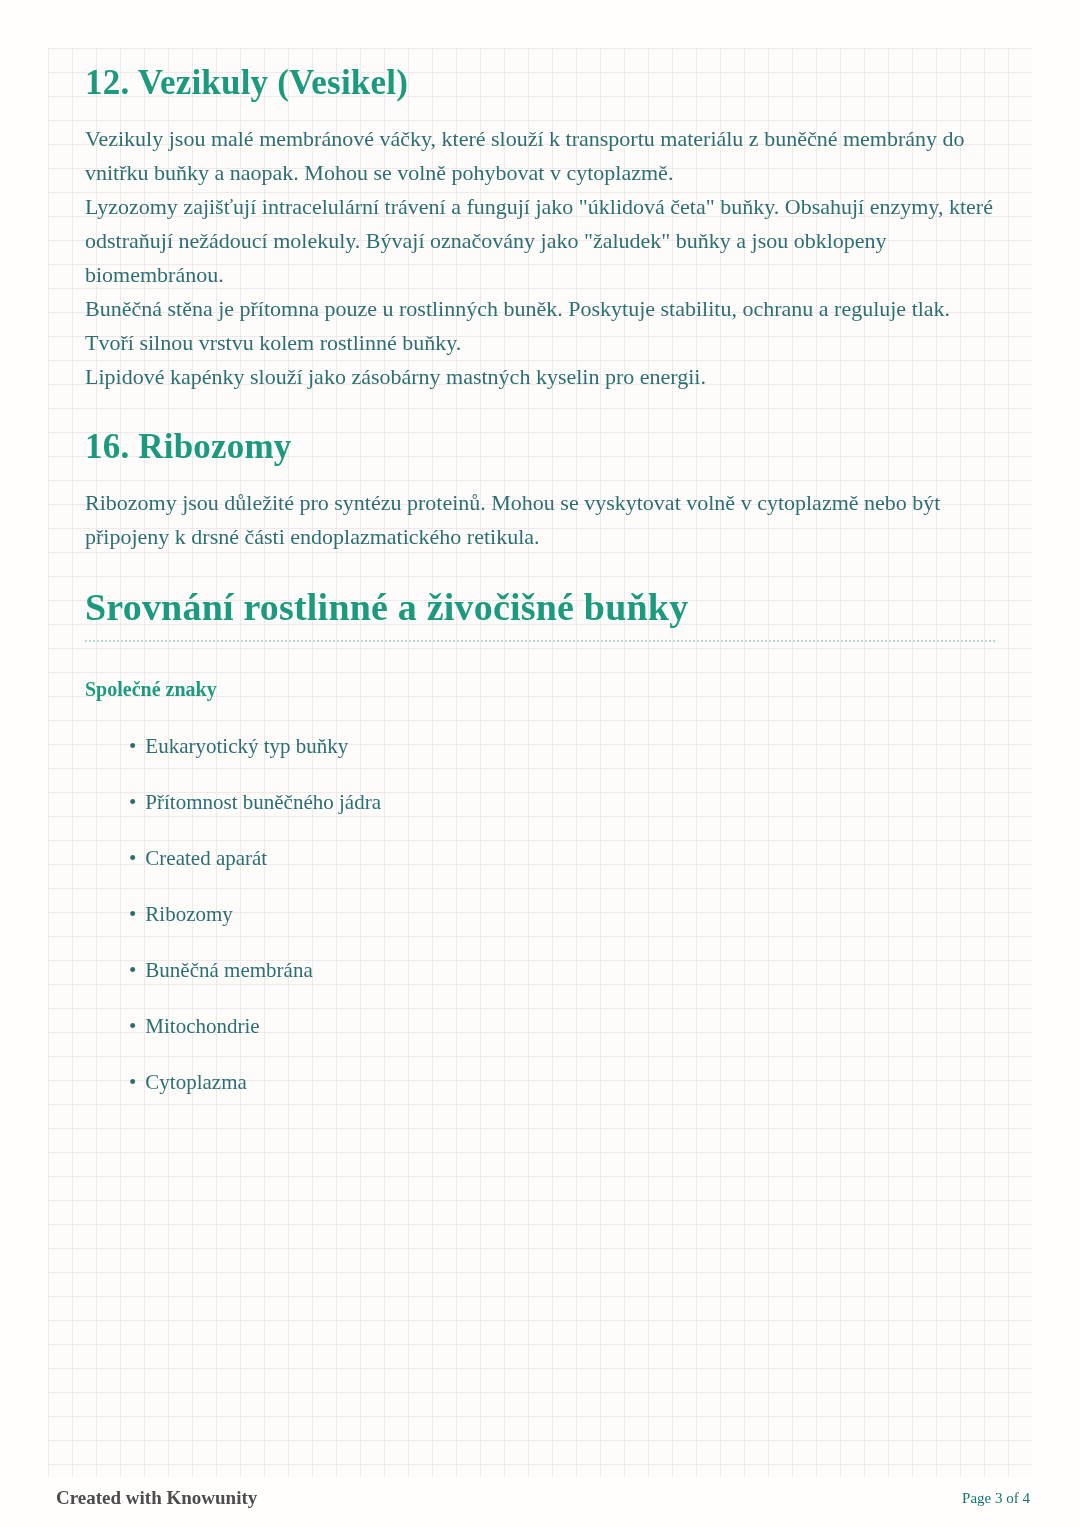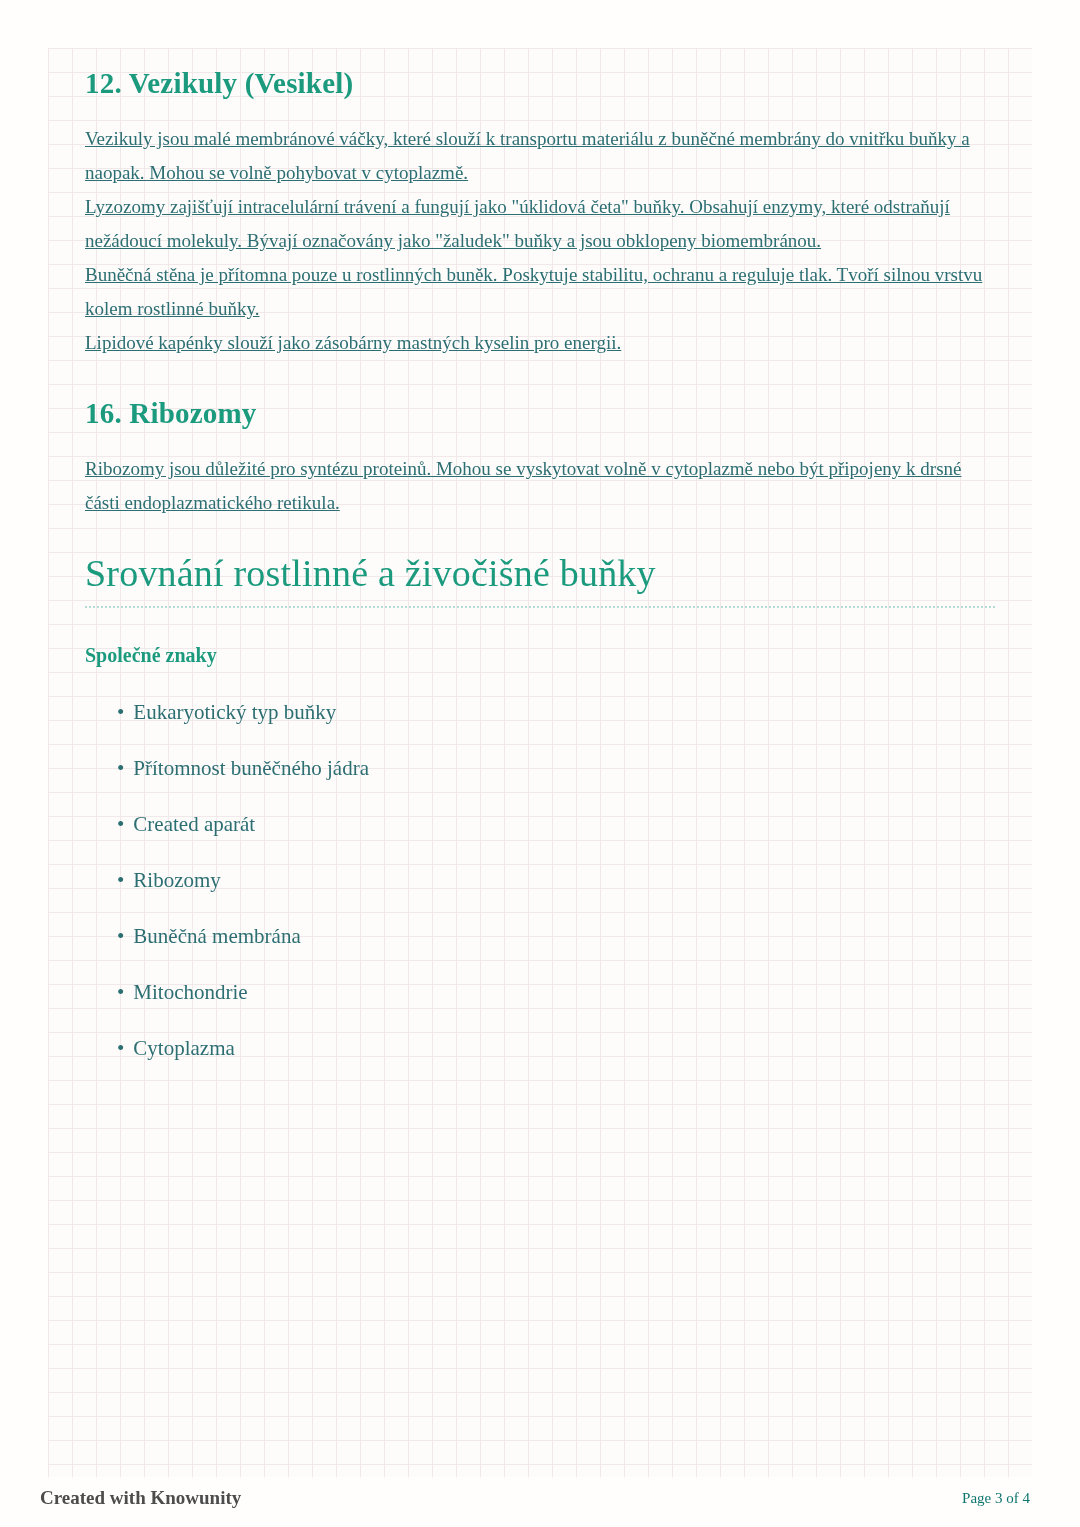--- a/index.html
+++ b/index.html
@@ -19,42 +19,41 @@
     left: 48px; top: 48px;
     width: 984px; height: 1429px;
     box-sizing: border-box;
     padding: 8px 37px 0 37px;
     background-color: #fdfcfb;
     background-image:
       linear-gradient(to right, #f1e9e9 1px, transparent 1px),
       linear-gradient(to bottom, #f1e9e9 1px, transparent 1px);
     background-size: 24px 24px;
   }
-  h1, h2, h3, p, ul { margin: 4px; padding: 0; }
+  h1, h2, h3, p, ul { margin: 16px; padding: 0; }
   .h2 {
     color: #1b9a7e;
-    font-size: 29px;
+    font-size: 35px;
     line-height: 38px;
     font-weight: bold;
     margin: 34px 0 20px 0;
     letter-spacing: 0.2px;
   }
   .h2.first { margin-top: 8px; }
   .body-text {
     color: #2c6e72;
-    font-size: 19px;
+    font-size: 22px;
     line-height: 34px;
     margin: 0;
-    text-decoration: underline;
   }
   .h1 {
     color: #1b9a7e;
     font-size: 38px;
     line-height: 46px;
-    font-weight: normal;
+    font-weight: bold;
     margin: 30px 0 0 0;
     padding-bottom: 10px;
     border-bottom: 2px dotted #b5dcd4;
     letter-spacing: 0.2px;
   }
   .h3 {
     color: #1b9a7e;
     font-size: 20px;
     line-height: 38px;
     font-weight: bold;
@@ -70,21 +69,21 @@
     font-size: 21px;
     line-height: 28px;
     margin-bottom: 28px;
   }
   .bullet {
     display: inline-block;
     margin-right: 9px;
   }
   .footer-left {
     position: absolute;
-    left: 40px; top: 1487px;
+    left: 56px; top: 1487px;
     font-size: 19px;
     font-weight: bold;
     color: #4c4c4c;
   }
   .footer-right {
     position: absolute;
     right: 50px; top: 1490px;
     font-size: 15px;
     color: #0f766e;
     text-align: center;

